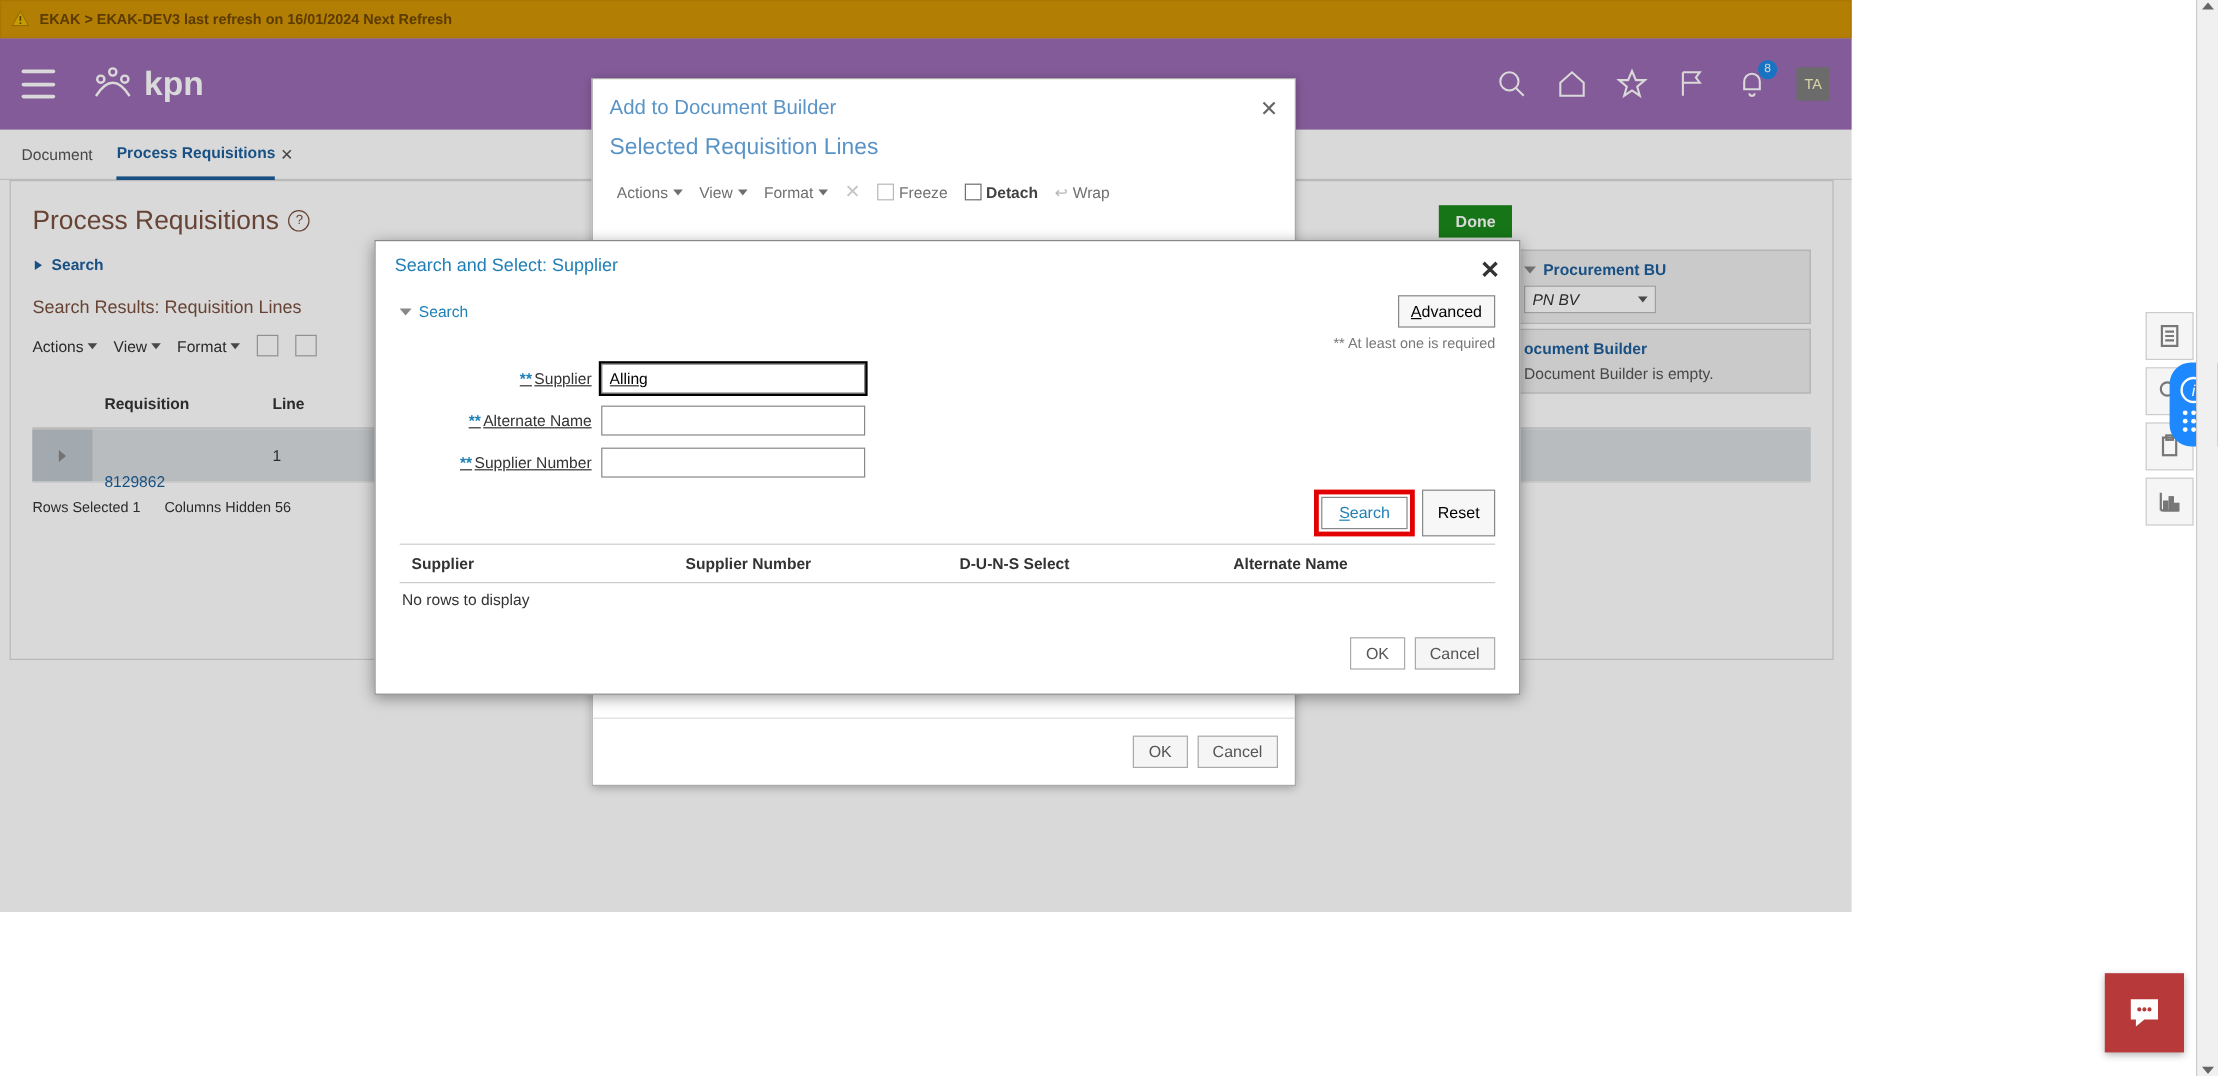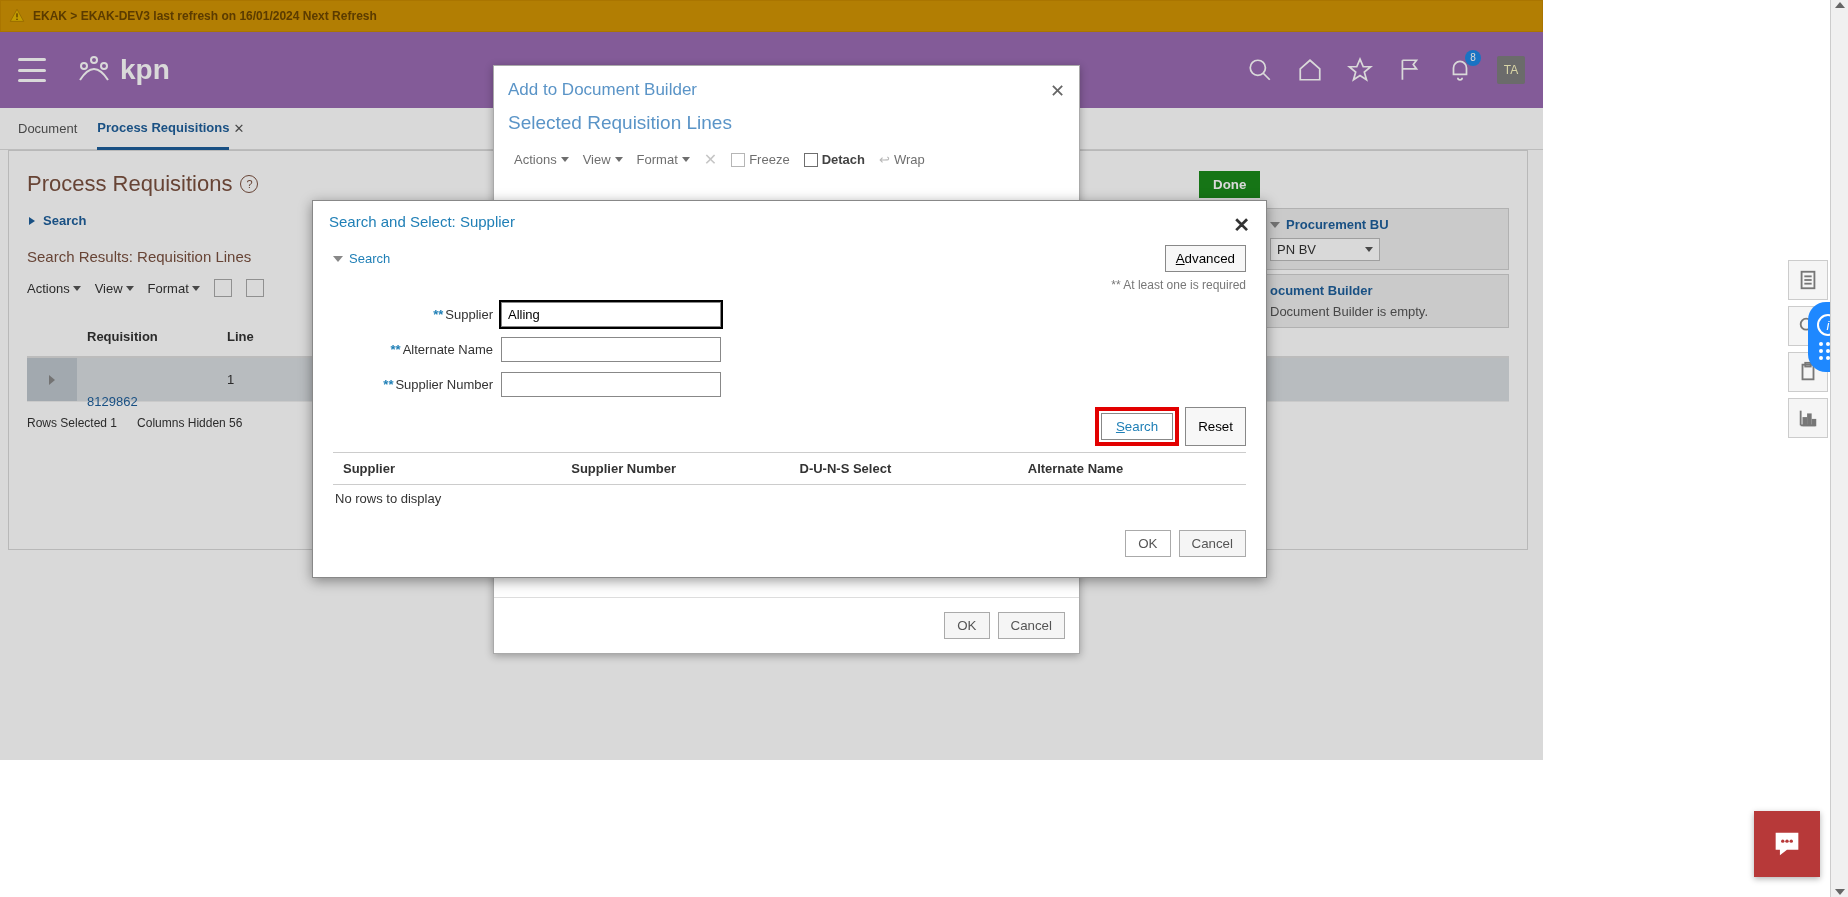--- a/index.html
+++ b/index.html
@@ -46,21 +46,21 @@
 .expand-cell{width:50px;display:flex;align-items:center;justify-content:center;background:#bfc7ce;height:100%;}
 .cell{padding:0 10px;}
 .link{color:#1e5f9b;cursor:pointer;margin-top:44px;}
 .footer-info{margin-top:14px;font-size:12px;color:#333;display:flex;gap:20px;}
 
 
 .right-col{position:absolute;top:20px;right:18px;width:250px;display:flex;flex-direction:column;gap:4px;}
 .done-btn{background:#1a8a1a;color:#fff;padding:6px 14px;font-weight:bold;border:none;align-self:flex-start;margin-bottom:6px;margin-left:-60px;}
 .side-box{border:1px solid #d0d0d0;background:#eee;padding:8px 10px;}
 .side-box-title{color:#1e5f9b;font-weight:bold;display:flex;align-items:center;gap:6px;}
-.select-field{margin-top:6px;border:1px solid #bbb;background:#fff;padding:3px 6px;display:flex;justify-content:space-between;align-items:center;width:110px;}
+.select-field{margin-top:6px;border:1px solid #bbb;background:#fff;padding:3px 6px;display:flex;justify-content:space-between;align-items:center;width:110px;font-style:italic;}
 .side-box-body{color:#555;margin-top:6px;}
 
 
 .builder-dialog{position:absolute;top:65px;left:493px;width:587px;border:1px solid #aaa;background:#fff;box-shadow:0 2px 8px rgba(0,0,0,0.3);}
 .builder-header{display:flex;justify-content:space-between;padding:14px 14px 4px;gap:24px;}
 .builder-title{color:#5a94c7;font-size:17px;}
 .dlg-subtitle{color:#5a94c7;font-size:19px;padding:6px 14px;}
 .builder-toolbar{display:flex;gap:14px;padding:10px 20px;align-items:center;color:#555;opacity:0.85;}
 .builder-toolbar .tbitem{display:flex;align-items:center;gap:4px;cursor:pointer;}
 .detach-bold{font-weight:bold;color:#222;}
@@ -77,21 +77,21 @@
 
 .search-dialog{position:absolute;top:200px;left:312px;width:955px;background:#fff;border:1px solid #888;box-shadow:0 3px 12px rgba(0,0,0,0.4);z-index:20;padding:12px 16px;}
 .sd-header{display:flex;justify-content:space-between;align-items:flex-start;}
 .sd-title{color:#1f7fb6;font-size:15px;}
 .sd-close{font-size:20px;font-weight:bold;cursor:pointer;color:#333;}
 .sd-body{padding:8px 4px;}
 .sd-row1{display:flex;justify-content:space-between;align-items:center;}
 .sd-search-collapse{display:flex;align-items:center;gap:6px;color:#1f7fb6;cursor:pointer;}
 .sd-advanced{border:1px solid #888;background:#f7f7f7;padding:5px 10px;cursor:pointer;}
 .sd-hint{text-align:right;color:#777;font-size:12px;margin-top:6px;}
-.sd-form{margin-top:8px;}
+.sd-form{margin-top:8px;text-decoration:underline;}
 .sd-form .frow{display:flex;align-items:center;gap:8px;margin:10px 0;}
 .sd-form .lbl{width:160px;text-align:right;color:#333;}
 .sd-form .stars{color:#1f7fb6;font-weight:bold;margin-right:2px;}
 .sd-form input{border:1px solid #888;padding:4px 6px;width:220px;font-size:13px;}
 .sd-buttons{display:flex;gap:6px;justify-content:flex-end;margin-top:6px;margin-bottom:6px;}
 .sd-search-btn{border:1px solid #888;background:#fff;color:#1f7fb6;padding:5px 14px;cursor:pointer;}
 .sd-reset-btn{border:1px solid #888;background:#f7f7f7;padding:5px 12px;cursor:pointer;}
 .red-highlight{border:4px solid #e20000;padding:2px;display:inline-block;}
 .sd-table{margin-top:4px;}
 .sd-th-row{display:flex;border-top:1px solid #ccc;border-bottom:1px solid #ccc;}

